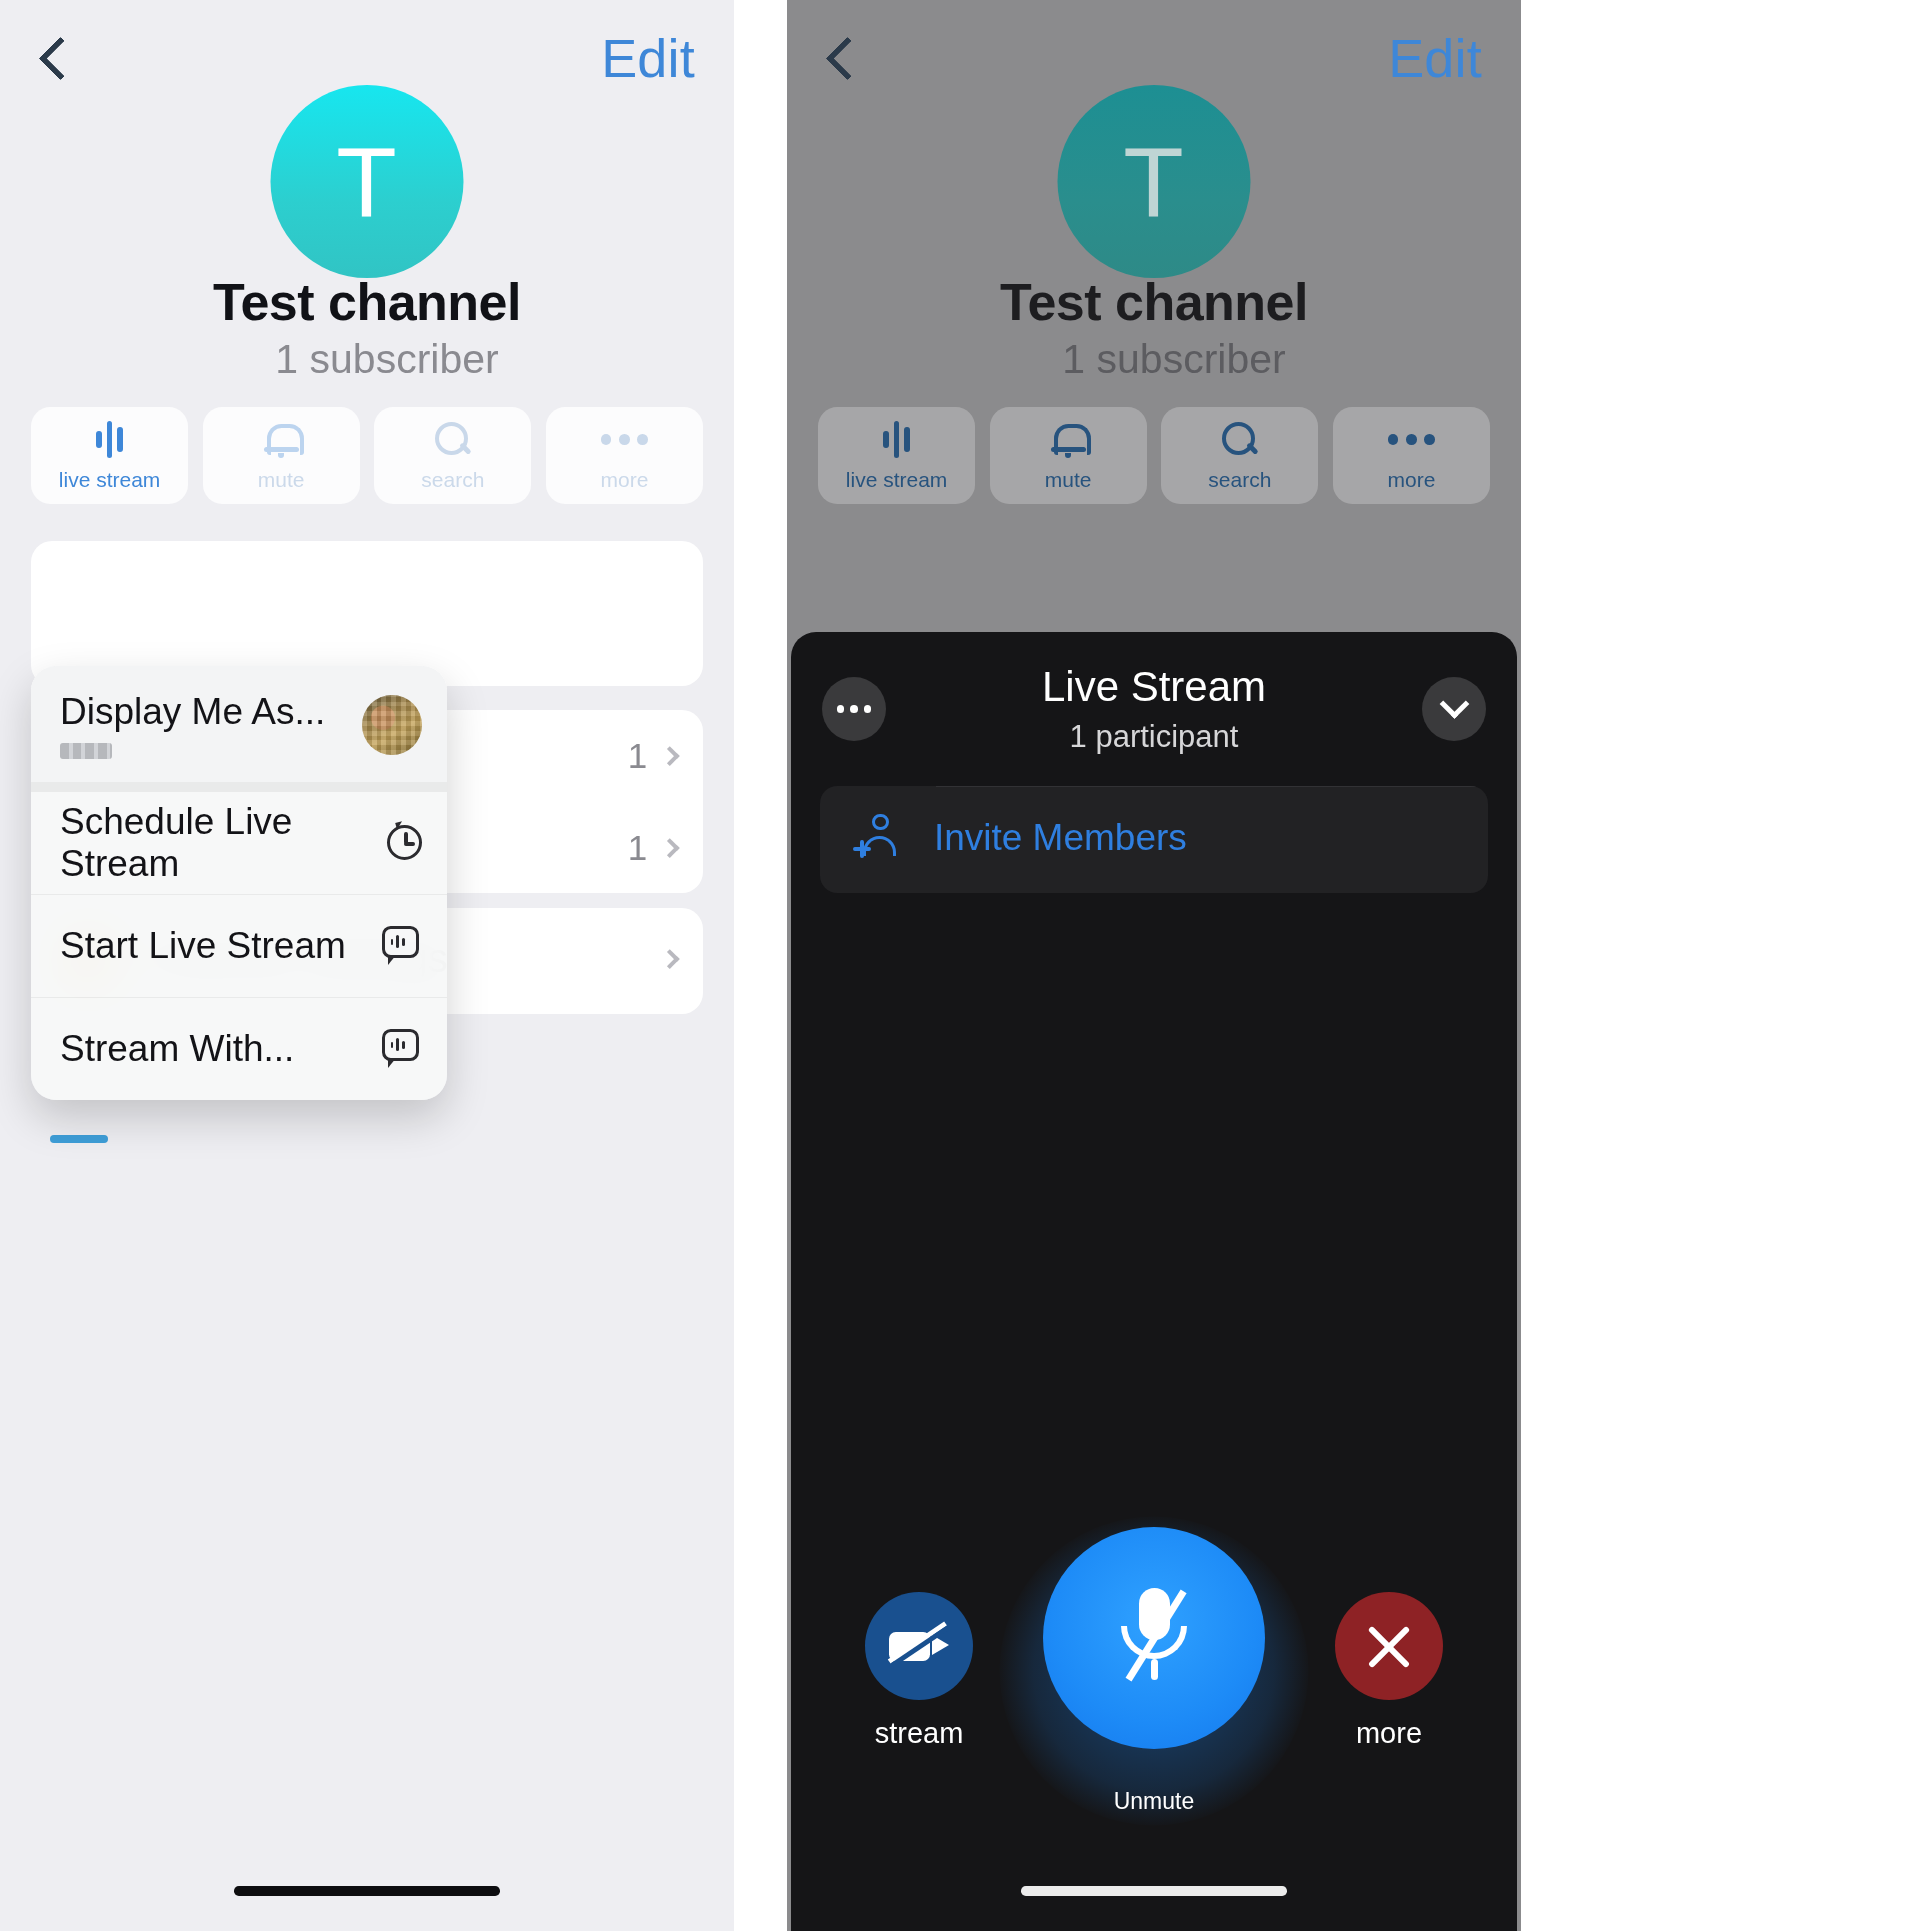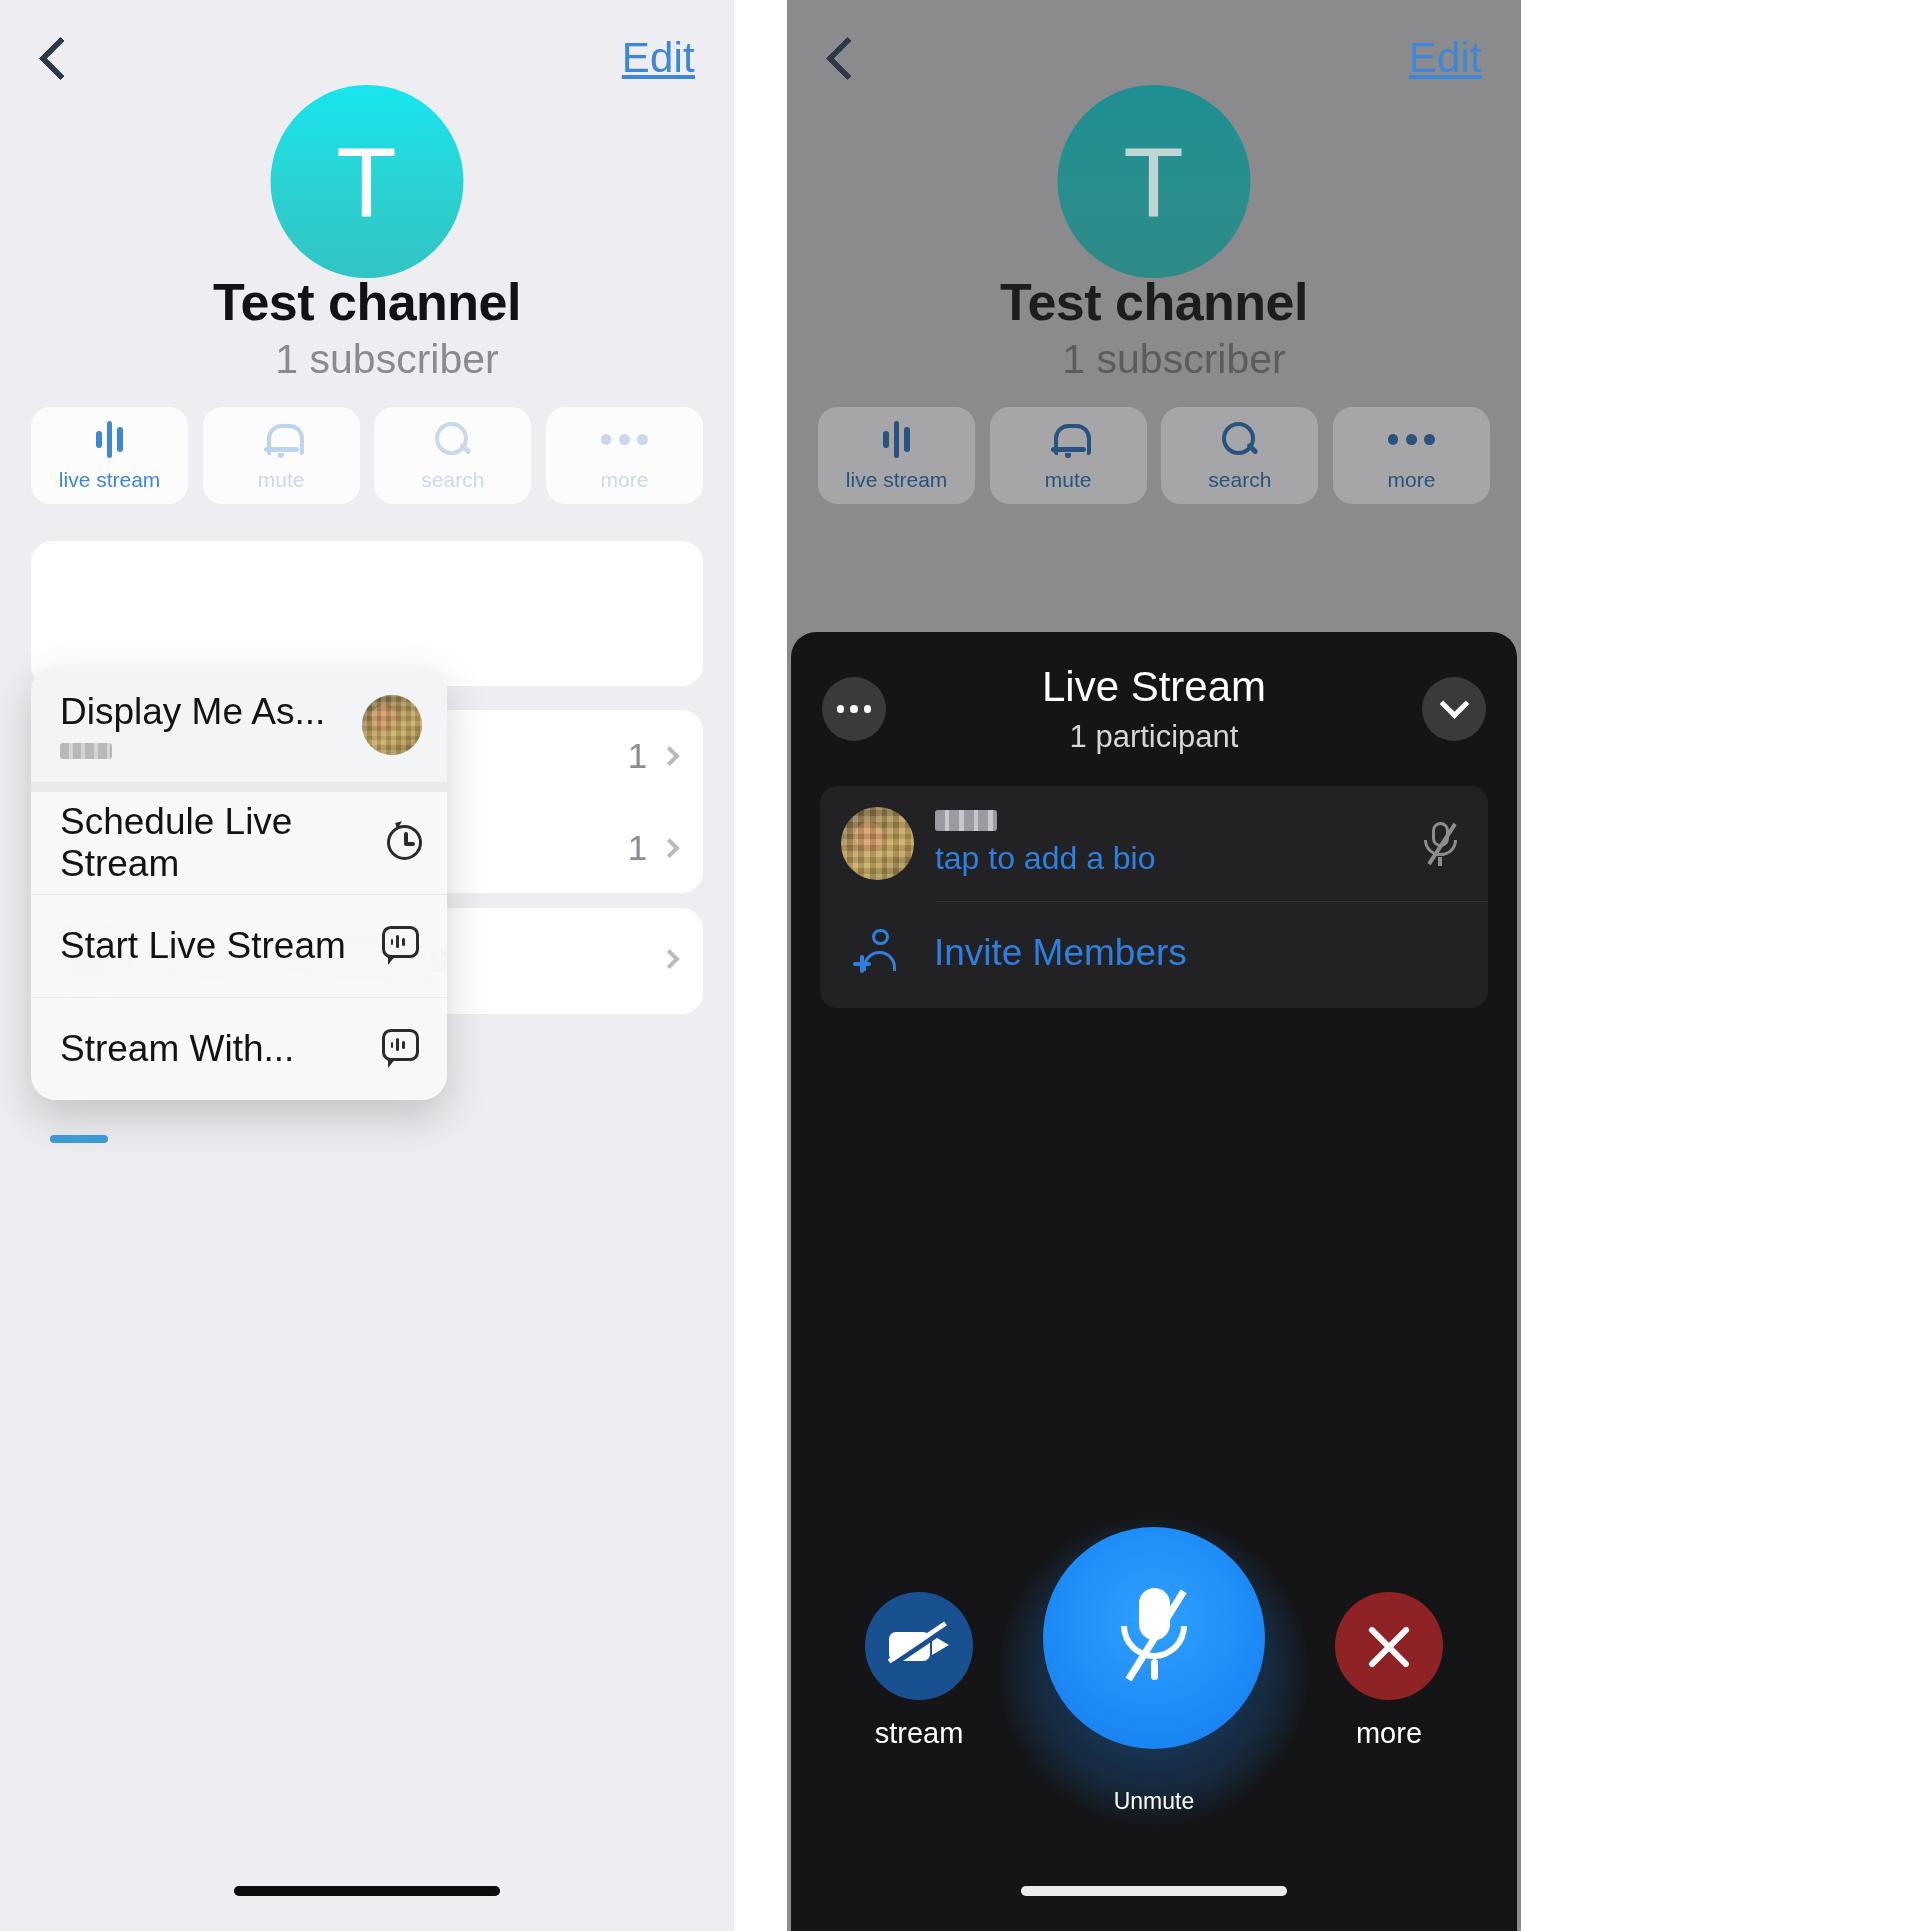--- a/index.html
+++ b/index.html
@@ -53,24 +53,23 @@
     left: 5.8px; top: 9.7px;
     width: 25px; height: 25px;
     border-left: 6.8px solid #2b3a4a;
     border-bottom: 6.8px solid #2b3a4a;
     transform: rotate(45deg);
     border-radius: 1.9px;
   }
   .edit-btn {
     margin-left: auto;
     color: #3e87d8;
-    font-size: 42px;
+    font-size: 54px;
     letter-spacing: 0.2px;
     cursor: pointer;
-    text-decoration: underline;
   }
 
   
   .avatar-big {
     position: absolute;
     left: 50%;
     transform: translateX(-50%);
     top: 85px;
     width: 193px; height: 193px;
     border-radius: 50%;
@@ -663,33 +662,20 @@
         <div class="ls-titles">
           <div class="ls-title">Live Stream</div>
           <div class="ls-sub">1 participant</div>
         </div>
         <div class="ls-collapse" style="margin-left:auto">
           <span class="chev-down"></span>
         </div>
       </div>
 
       <div class="ls-card">
-        <div class="ls-participant">
-          <div class="p-avatar"></div>
-          <div class="p-text">
-            <div class="p-name-redact"></div>
-            <div class="p-bio">tap to add a bio</div>
-          </div>
-          <div class="mic-off">
-            <span class="body"></span>
-              <span class="arc"></span>
-              <span class="stem"></span>
-              <span class="slash"></span>
-          </div>
-        </div>
         <div class="ls-divider"></div>
         <div class="ls-invite">
           <div class="invite-icon">
             <span class="head"></span>
               <span class="body"></span>
               <span class="plus-h"></span>
               <span class="plus-v"></span>
           </div>
           <div class="invite-label">Invite Members</div>
         </div>

